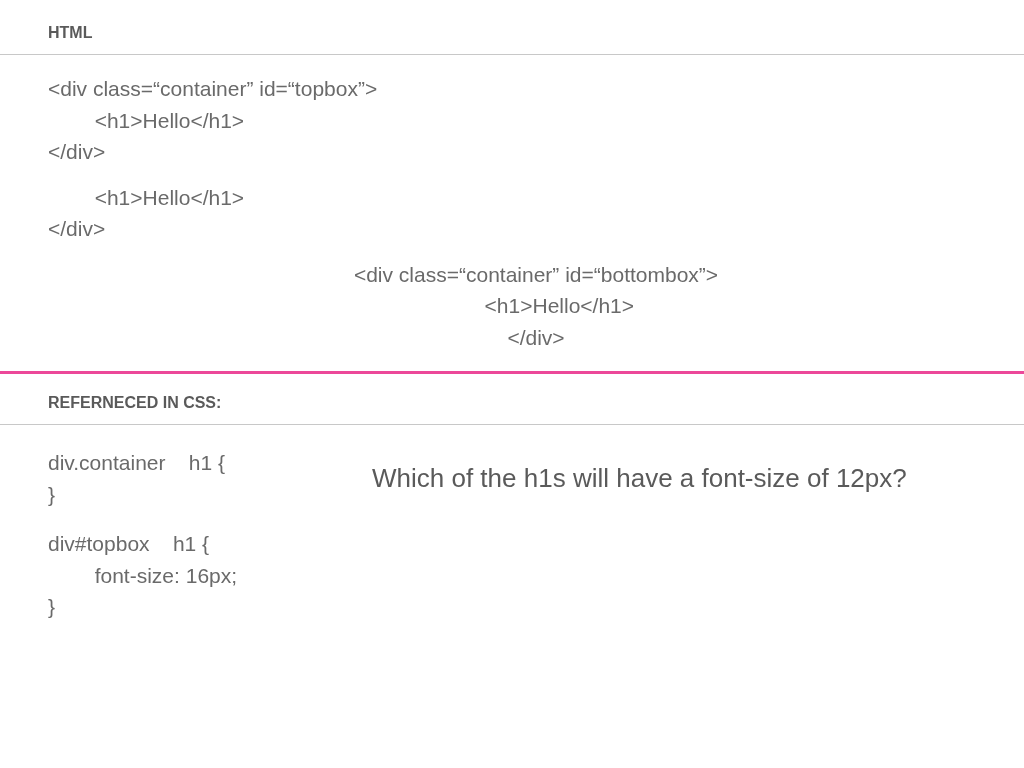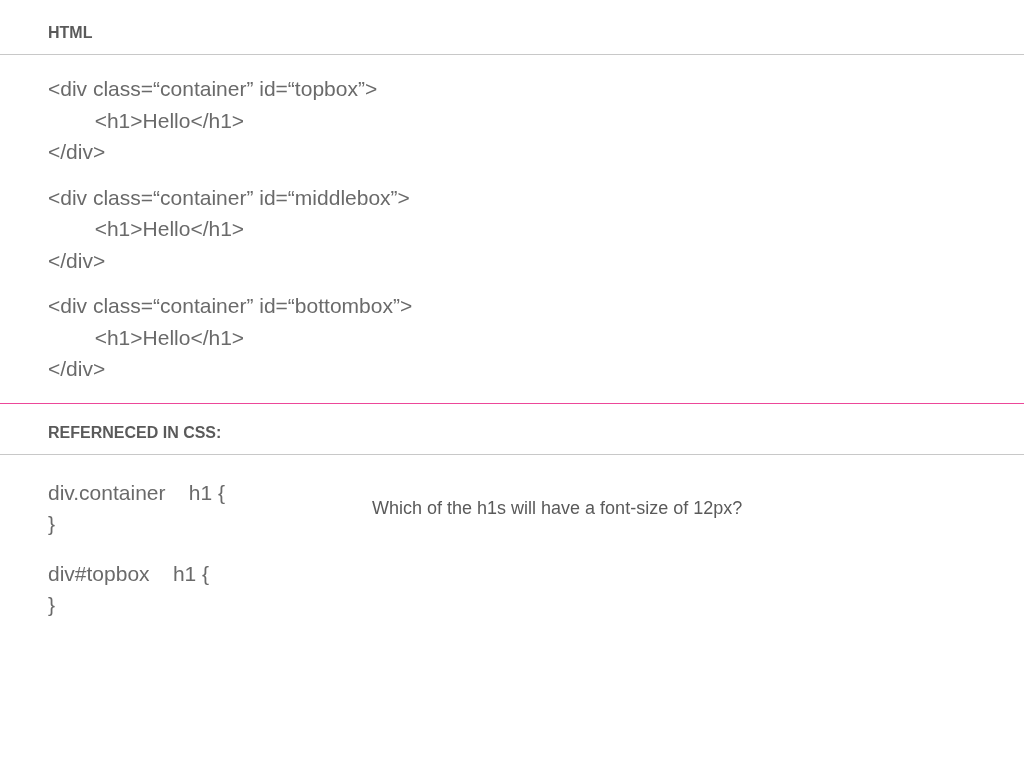--- a/index.html
+++ b/index.html
@@ -19,27 +19,28 @@
       font-size: 16px;
       color: #5a5a5a;
       padding: 20px 0 12px 48px;
       border-bottom: 1px solid #c8c8c8;
     }
     .section-header.first {
       padding-top: 24px;
     }
     .html-block {
       padding: 18px 0 18px 48px;
-      border-bottom: 1px solid #ec4899;
+      border-bottom: 3px solid #ec4899;
     }
     .code-group {
       margin-bottom: 14px;
     }
     .code-group:last-child {
       margin-bottom: 0;
+      text-align: center;
     }
     .code-line {
       font-size: 21px;
       color: #6a6a6a;
       line-height: 1.5;
       white-space: pre;
       font-family: Arial, Helvetica, sans-serif;
     }
     .css-section {
       padding: 22px 0 0 48px;
@@ -48,38 +49,37 @@
       display: flex;
       align-items: center;
       margin-bottom: 18px;
     }
     .css-code-col {
       width: 310px;
       flex-shrink: 0;
     }
     .css-question-col {
       flex: 1;
-      font-size: 18px;
+      font-size: 26px;
       color: #5a5a5a;
       padding-left: 14px;
     }
   </style>
 </head>
 <body>
 
 <div class="section-header first">HTML</div>
 
 <div class="html-block">
   <div class="code-group">
     <div class="code-line">&lt;div class=“container” id=“topbox”&gt;</div>
     <div class="code-line">        &lt;h1&gt;Hello&lt;/h1&gt;</div>
     <div class="code-line">&lt;/div&gt;</div>
   </div>
   <div class="code-group">
-    <div class="code-line">&lt;div class=“container” id=“middlebox”&gt;</div>
     <div class="code-line">        &lt;h1&gt;Hello&lt;/h1&gt;</div>
     <div class="code-line">&lt;/div&gt;</div>
   </div>
   <div class="code-group">
     <div class="code-line">&lt;div class=“container” id=“bottombox”&gt;</div>
     <div class="code-line">        &lt;h1&gt;Hello&lt;/h1&gt;</div>
     <div class="code-line">&lt;/div&gt;</div>
   </div>
 </div>
 
@@ -89,16 +89,17 @@
   <div class="css-row">
     <div class="css-code-col">
       <div class="code-line">div.container    h1 {</div>
       <div class="code-line">}</div>
     </div>
     <div class="css-question-col">Which of the h1s will have a font-size of 12px?</div>
   </div>
   <div class="css-row">
     <div class="css-code-col">
       <div class="code-line">div#topbox    h1 {</div>
+      <div class="code-line">        font-size: 16px;</div>
       <div class="code-line">}</div>
     </div>
   </div>
 </div>
 
 </body></html>

